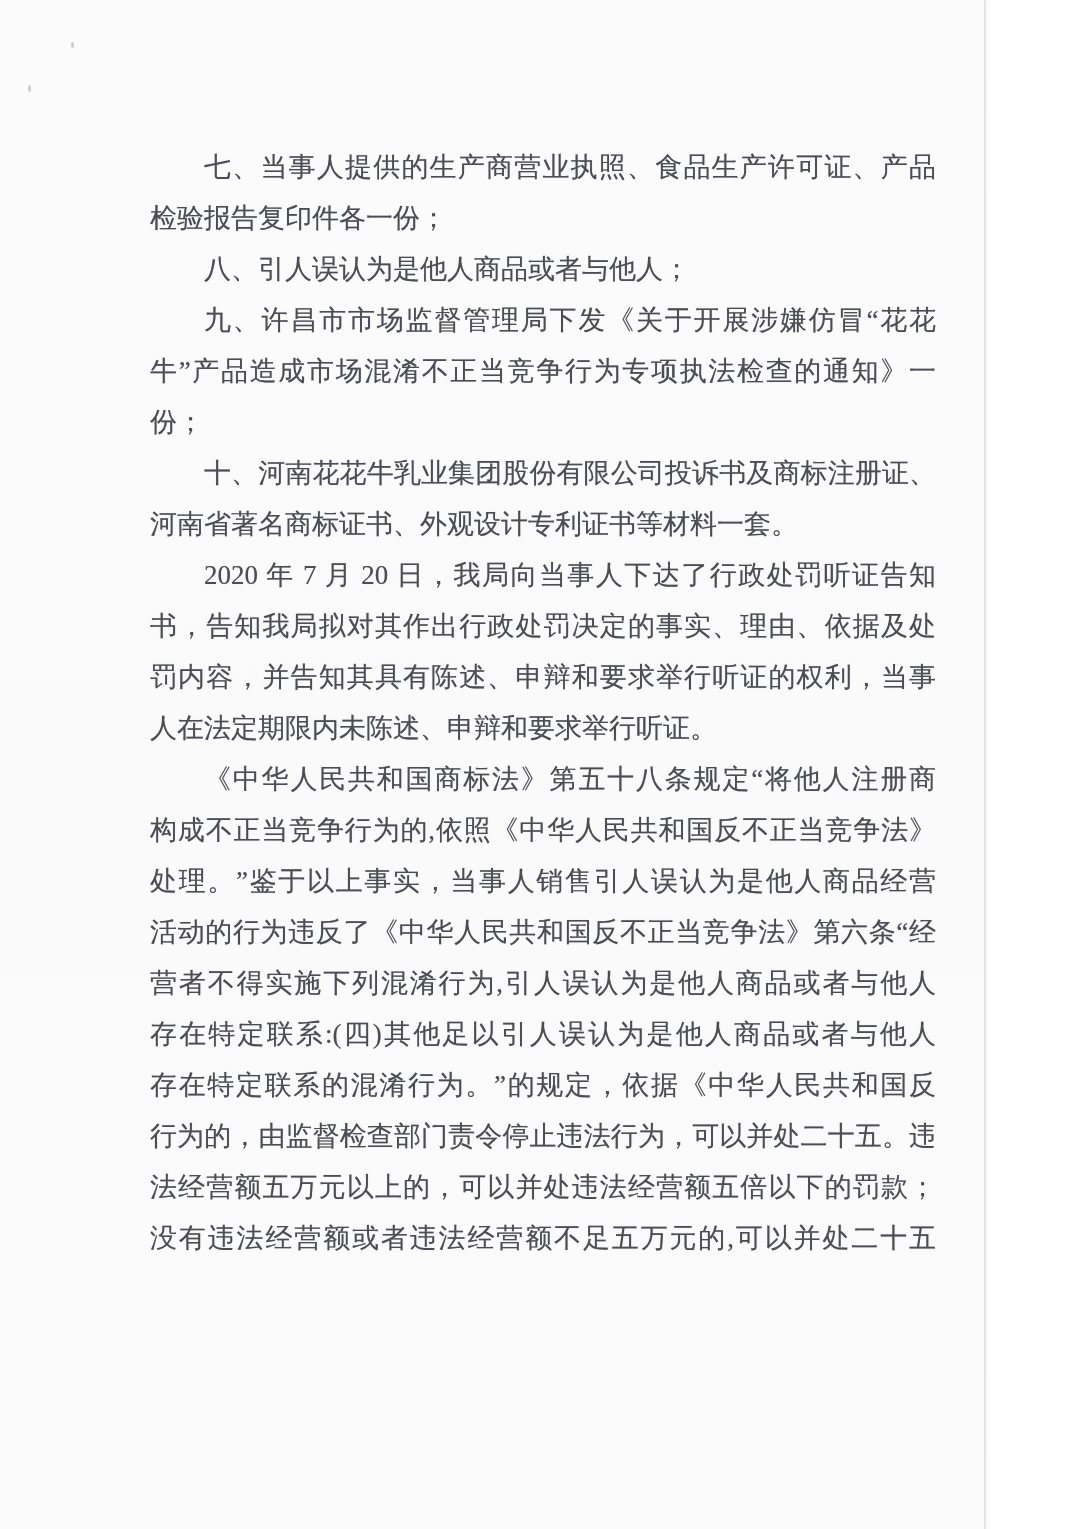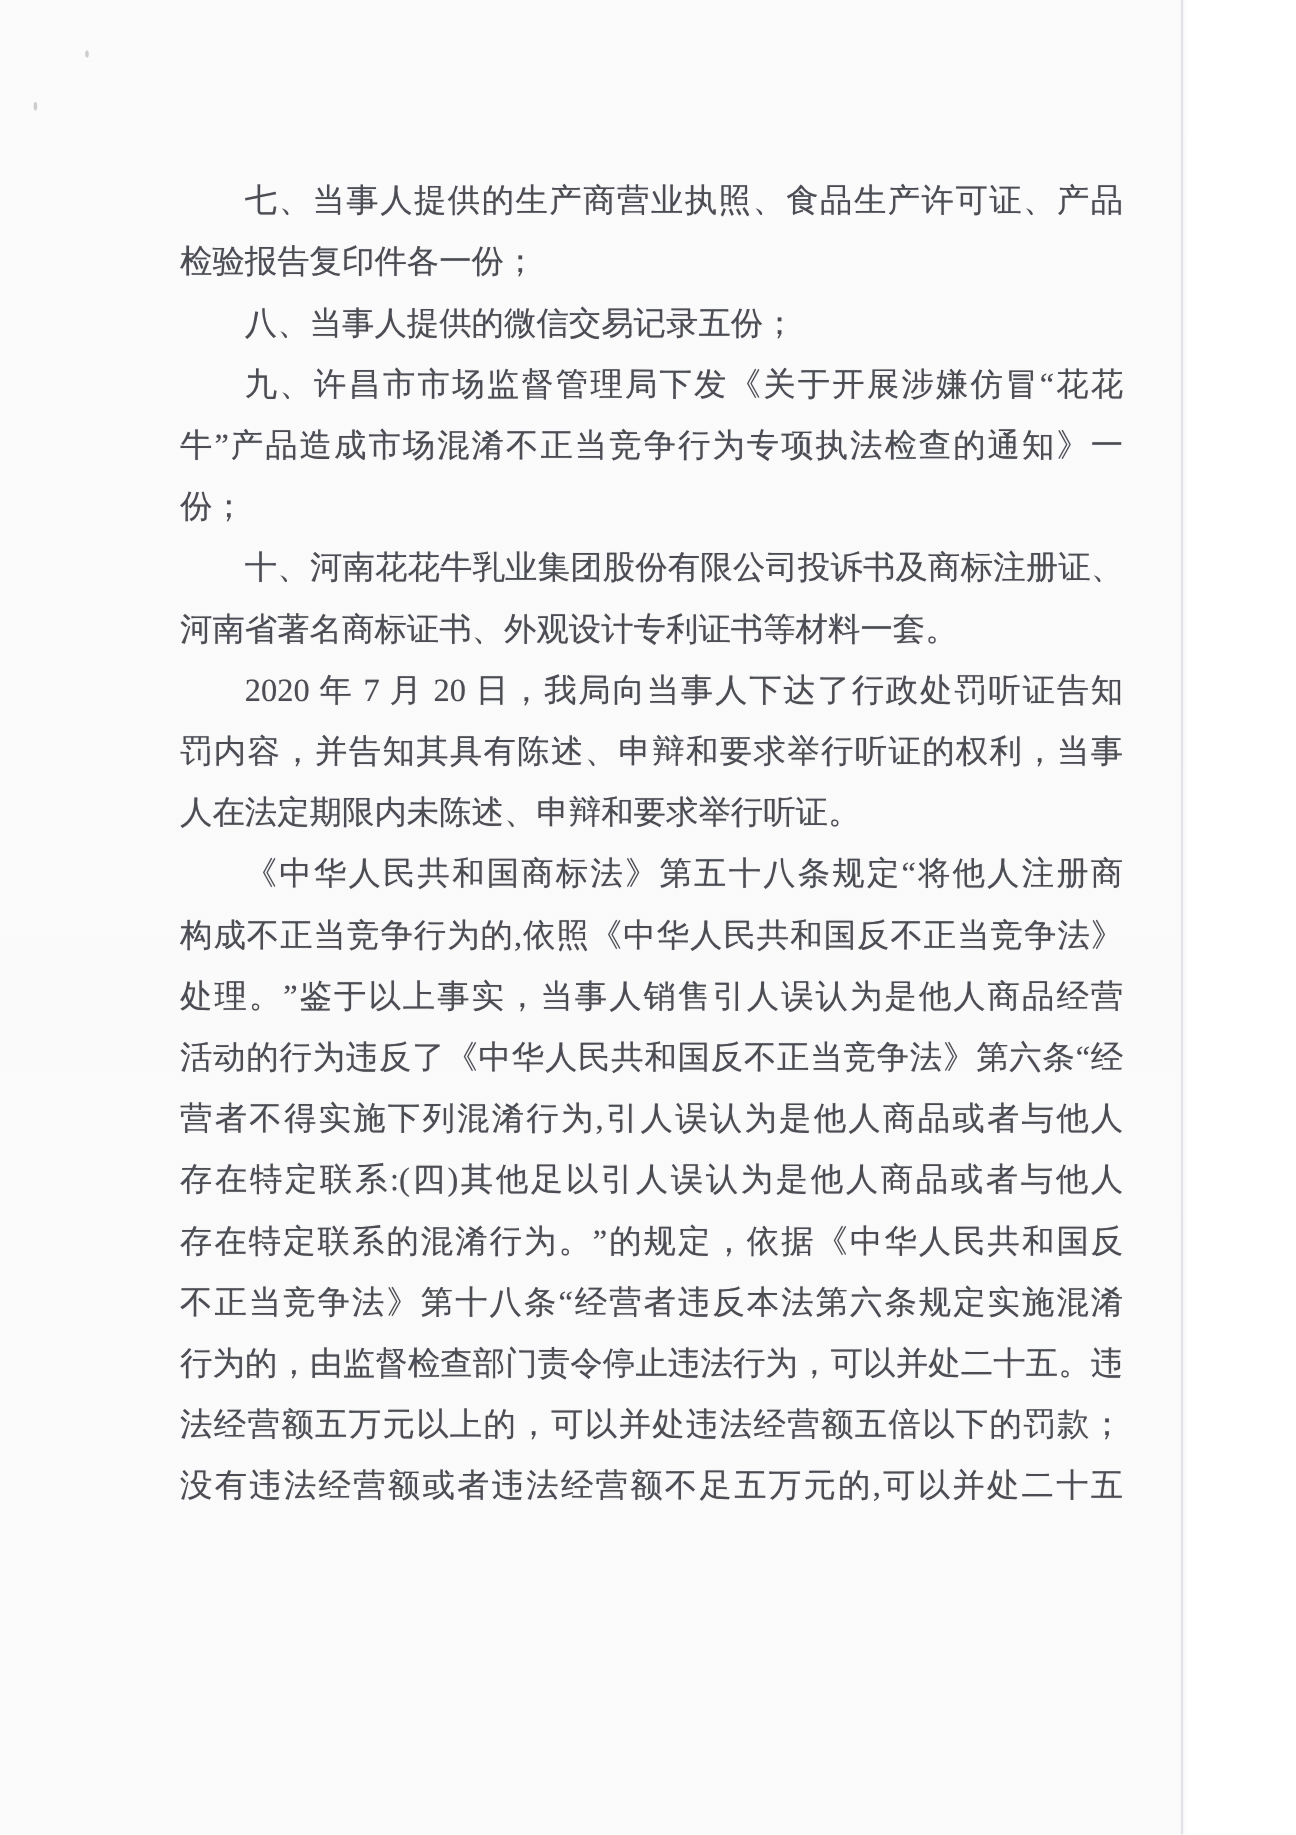--- a/index.html
+++ b/index.html
@@ -59,34 +59,34 @@
 </head>
 <body>
 
 <div class="page">
   <div class="speck speck-1"></div>
   <div class="speck speck-2"></div>
   <div class="scan-edge-line"></div>
   <div class="text-block">
       <div class="line indent">七、当事人提供的生产商营业执照、食品生产许可证、产品</div>
       <div class="line para-end">检验报告复印件各一份；</div>
-      <div class="line indent para-end">八、当事人提供的微信交易记录五份；</div>
+      <div class="line indent para-end">八、引人误认为是他人商品或者与他人；</div>
       <div class="line indent">九、许昌市市场监督管理局下发《关于开展涉嫌仿冒“花花</div>
       <div class="line">牛”产品造成市场混淆不正当竞争行为专项执法检查的通知》一</div>
       <div class="line para-end">份；</div>
       <div class="line indent">十、河南花花牛乳业集团股份有限公司投诉书及商标注册证、</div>
       <div class="line para-end">河南省著名商标证书、外观设计专利证书等材料一套。</div>
       <div class="line indent">2020 年 7 月 20 日，我局向当事人下达了行政处罚听证告知</div>
+      <div class="line">书，告知我局拟对其作出行政处罚决定的事实、理由、依据及处</div>
       <div class="line">罚内容，并告知其具有陈述、申辩和要求举行听证的权利，当事</div>
       <div class="line para-end">人在法定期限内未陈述、申辩和要求举行听证。</div>
       <div class="line indent">《中华人民共和国商标法》第五十八条规定“将他人注册商</div>
       <div class="line">构成不正当竞争行为的,依照《中华人民共和国反不正当竞争法》</div>
       <div class="line">处理。”鉴于以上事实，当事人销售引人误认为是他人商品经营</div>
       <div class="line">活动的行为违反了《中华人民共和国反不正当竞争法》第六条“经</div>
       <div class="line">营者不得实施下列混淆行为,引人误认为是他人商品或者与他人</div>
       <div class="line">存在特定联系:(四)其他足以引人误认为是他人商品或者与他人</div>
       <div class="line">存在特定联系的混淆行为。”的规定，依据《中华人民共和国反</div>
-      <div class="line">不正当竞争法》第十八条“经营者违反本法第六条规定实施混淆</div>
       <div class="line">行为的，由监督检查部门责令停止违法行为，可以并处二十五。违</div>
       <div class="line">法经营额五万元以上的，可以并处违法经营额五倍以下的罚款；</div>
       <div class="line">没有违法经营额或者违法经营额不足五万元的,可以并处二十五</div>
     </div>
 </div>
 
 </body></html>

